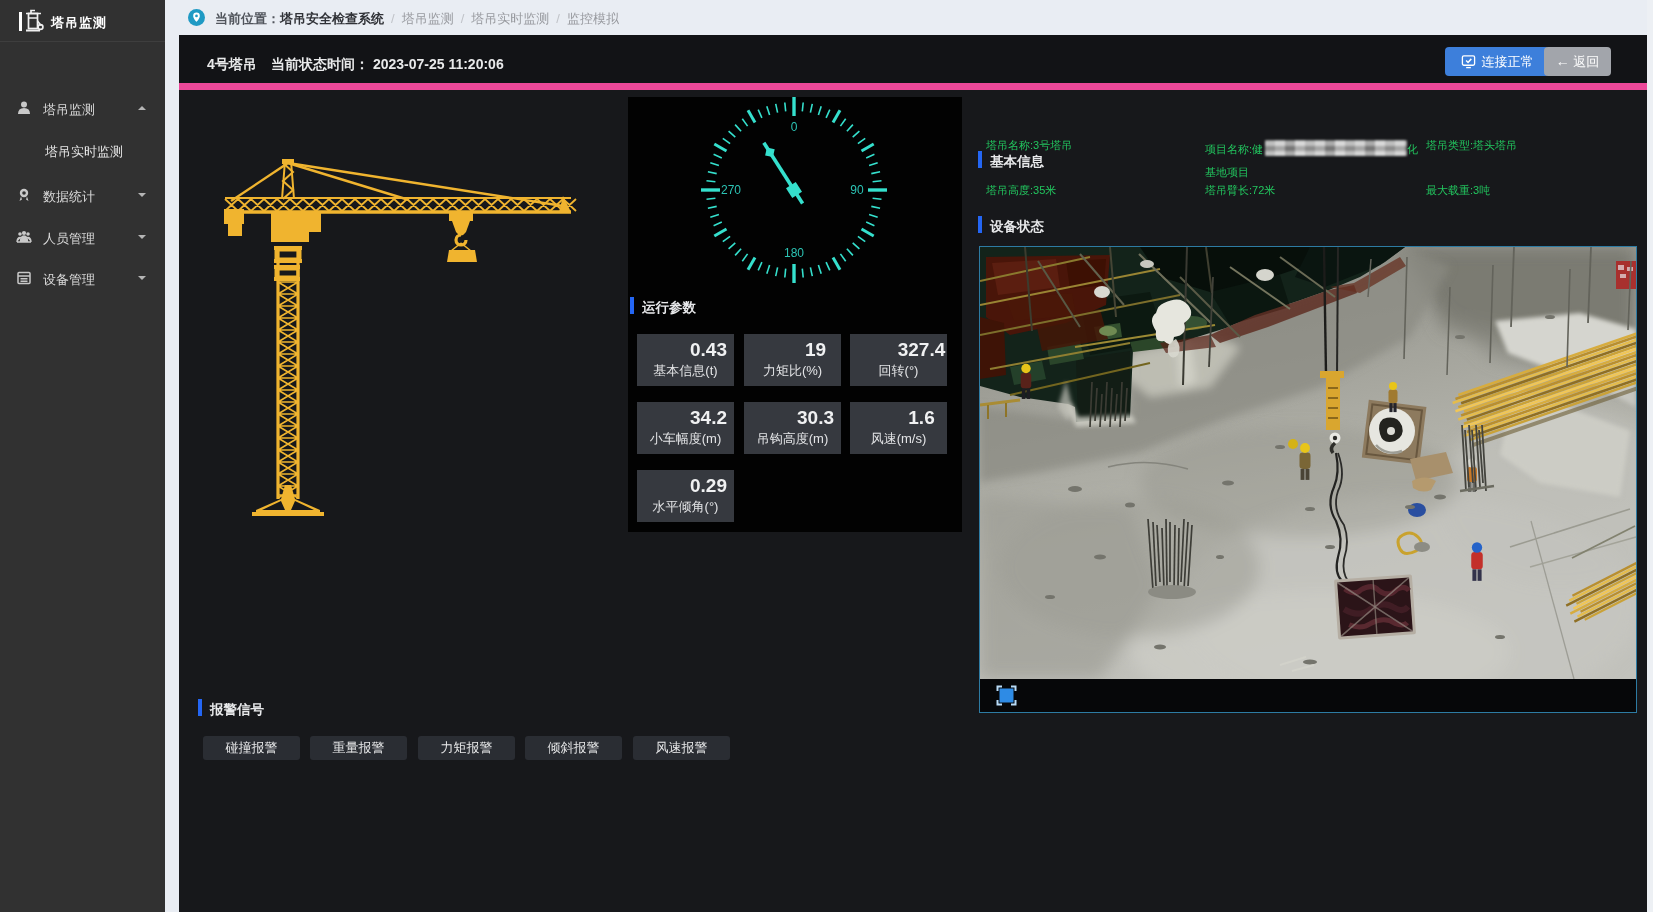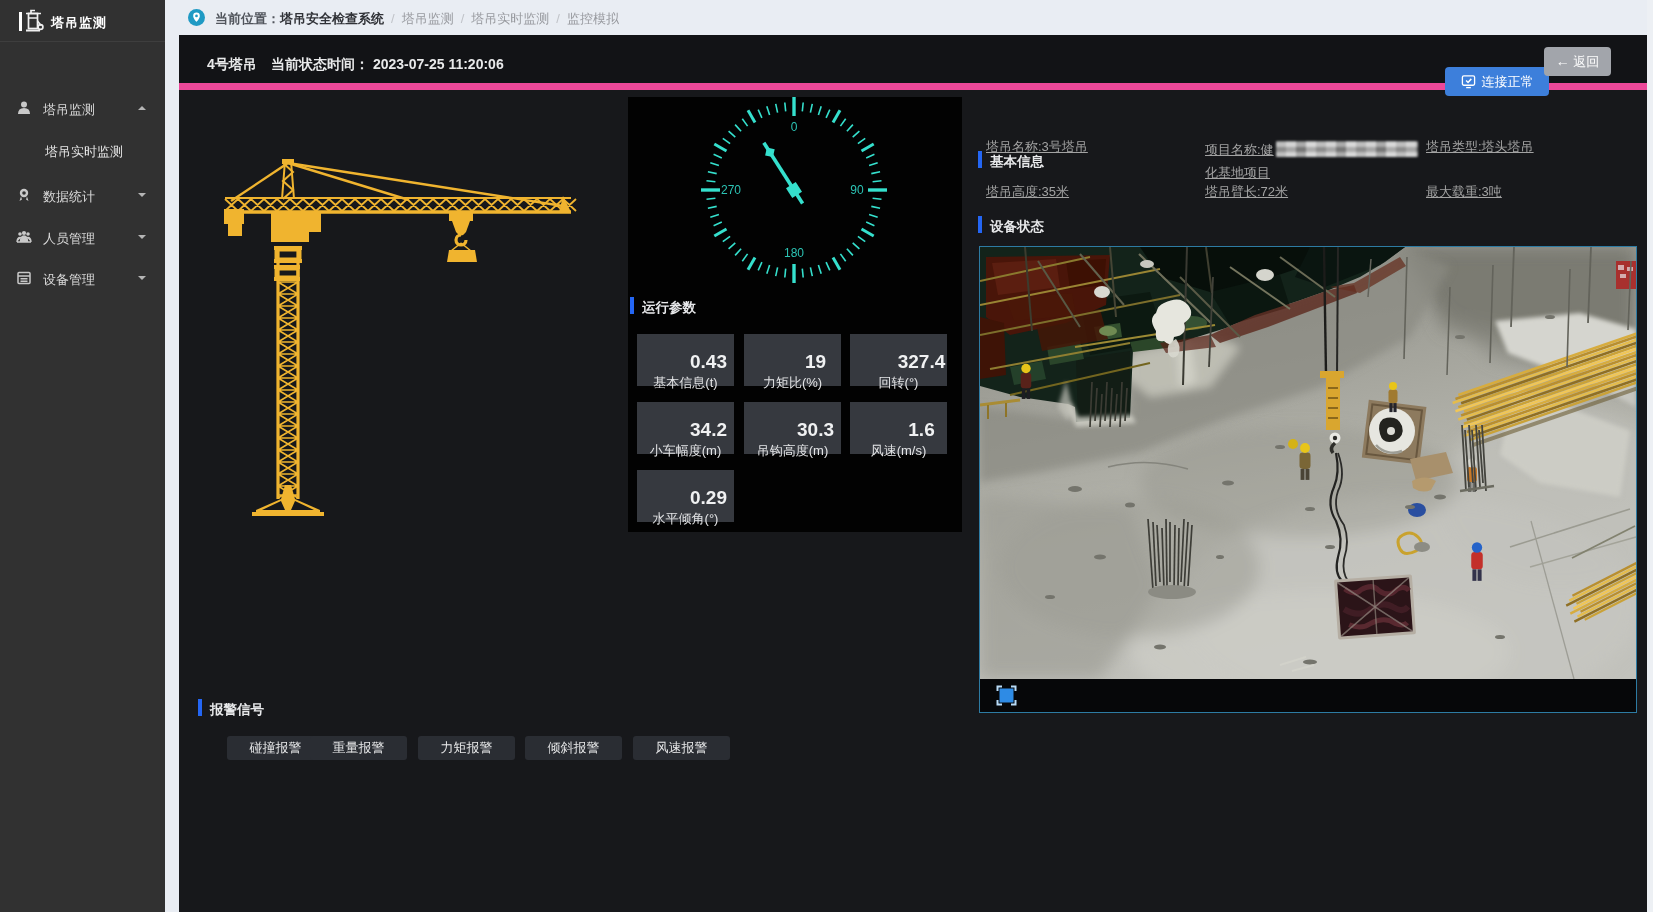--- a/index.html
+++ b/index.html
@@ -26,34 +26,34 @@
   #crumb .bc b { color:#51555c; }
   #crumb .bc .dark { color:#303237; font-weight:bold; }
   #crumb .bc .sep { color:#c0c3c8; margin:0 7px; }
 
   
   #panel { position:absolute; left:179px; top:35px; width:1468px; height:877px; background:#17181b; }
   #phead { position:absolute; left:0; top:0; width:1468px; height:55px; background:#121316; border-bottom:7px solid #ec4899; }
   #phead .h1 { position:absolute; left:28px; top:21px; font-size:14px; font-weight:bold; color:#e8e9ea; }
   #phead .h2 { position:absolute; left:92px; top:21px; font-size:14px; font-weight:bold; color:#e8e9ea; }
   .btn { position:absolute; top:12px; height:29px; border-radius:4px; font-size:13px; color:#fff; text-align:center; line-height:29px; }
-  #btnblue { left:1266px; width:104px; background:#3d7fdb;margin-top:20px; }
+  #btnblue { left:1266px; width:104px; background:#3d7fdb; }
   #btngray { left:1365px; width:67px; background:#a2a5ab; color:#fdfdfd; }
 
   
   #gpanel { position:absolute; left:449px; top:62px; width:334px; height:435px; background:#020202; }
   .sect { position:absolute; font-size:13.5px; font-weight:bold; color:#e8e9eb; }
   .sect .vbar { position:absolute; left:-12px; top:-2px; width:4px; height:17px; background:#2466f4; }
   #runtitle { left:14px; top:202px; }
   .tile { position:absolute; width:97px; height:52px; background:#36393f; text-align:center; color:#f0f1f2; }
-  .tile .v { font-size:19px; font-weight:bold; margin-top:17px;padding-left:46px; }
+  .tile .v { font-size:19px; font-weight:bold; margin-top:5px;padding-left:46px; }
   .tile .l { font-size:13px; margin-top:1px; color:#e4e5e7;}
 
   
-  .itxt { position:absolute; font-size:13px; color:#a3a3a3;text-decoration:underline; }
+  .itxt { position:absolute; font-size:11px; color:#22c55e; }
   #videowrap { position:absolute; left:800px; top:211px; width:658px; height:467px; background:#0b0c10; border:1px solid #2d7ba3; }
   #videobar { position:absolute; left:0; bottom:0; width:100%; height:33px; background:#060709; }
 
   
   .alarmbtn { position:absolute; top:701px; width:97px; height:24px; background:#2a2d33; border-radius:3px; color:#e8e9ea; font-size:13px; text-align:center; line-height:24px; }
 
   #scrollbar { position:absolute; left:1647px; top:0; width:6px; height:912px; background:#edf0f4; z-index:9; }
   #mosaic { display:inline-block; width:142px; height:16px; vertical-align:-3px; margin-left:2px;
     background:
       repeating-linear-gradient(90deg,#a8a8a8 0 10px,#c6c6c6 10px 20px,#8e8e8e 20px 30px,#cccccc 30px 40px),
@@ -551,20 +551,20 @@
       <svg style="position:absolute;left:16px;top:6px;" width="21" height="21" viewBox="0 0 21 21">
         <rect x="3.5" y="3.5" width="14" height="14" fill="#2e8be5"></rect>
         <g fill="none" stroke="#b8dbf7" stroke-width="2">
           <path d="M1.5 6 V1.5 H6 M15 1.5 H19.5 V6 M19.5 15 V19.5 H15 M6 19.5 H1.5 V15"></path>
         </g>
       </svg>
     </div>
   </div>
 
   <div class="sect" style="left:31px; top:666px;"><span class="vbar"></span>报警信号</div>
-  <div class="alarmbtn" style="left:24px;margin-left:24px;">碰撞报警</div>
+  <div class="alarmbtn" style="left:24px;">碰撞报警</div>
   <div class="alarmbtn" style="left:131px;">重量报警</div>
   <div class="alarmbtn" style="left:239px;">力矩报警</div>
   <div class="alarmbtn" style="left:346px;">倾斜报警</div>
   <div class="alarmbtn" style="left:454px;">风速报警</div>
 </div>
 
 <div id="scrollbar"></div>
 
 </body></html>

